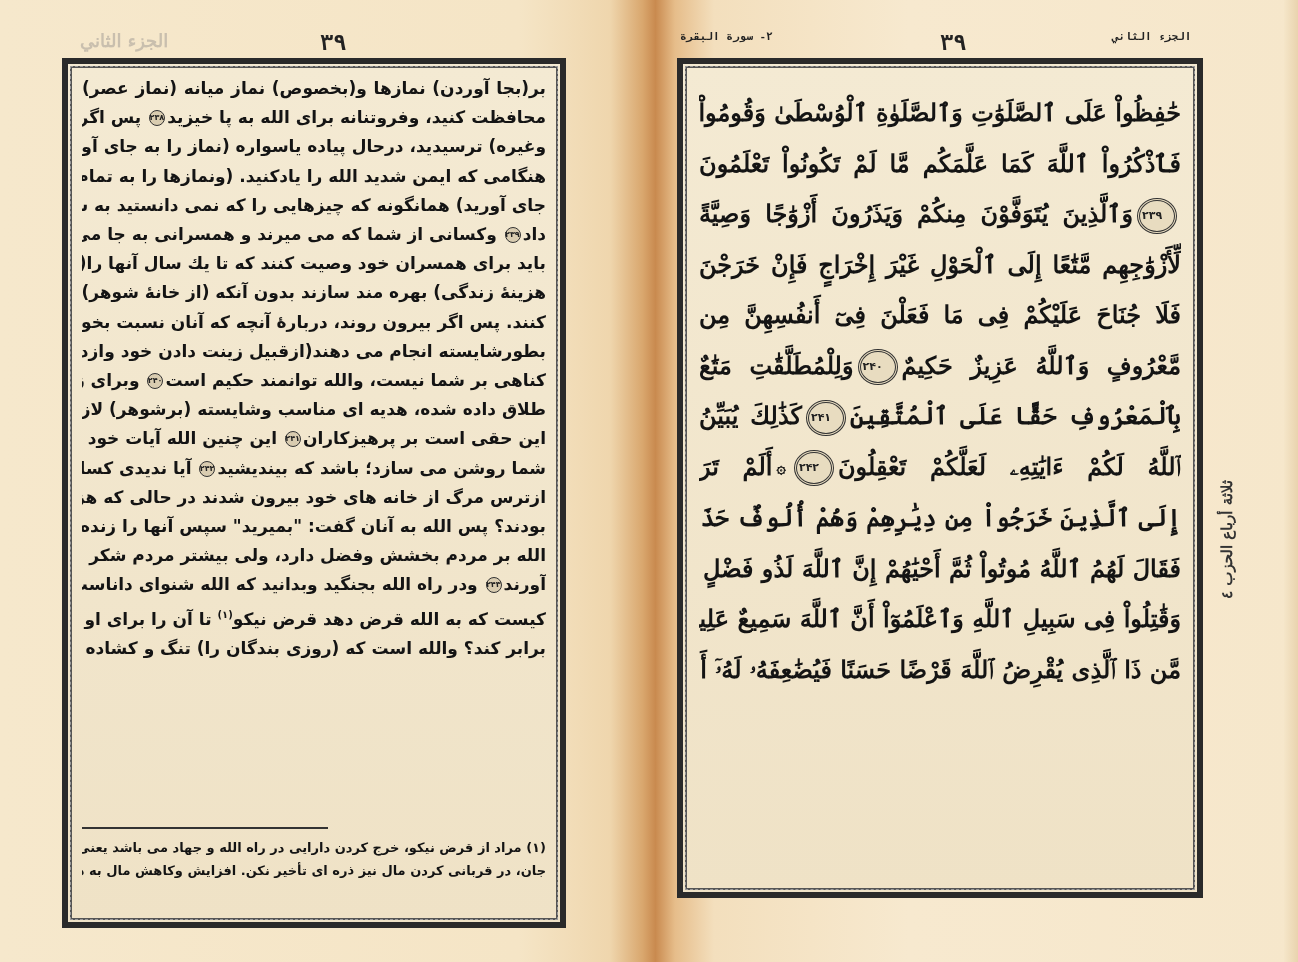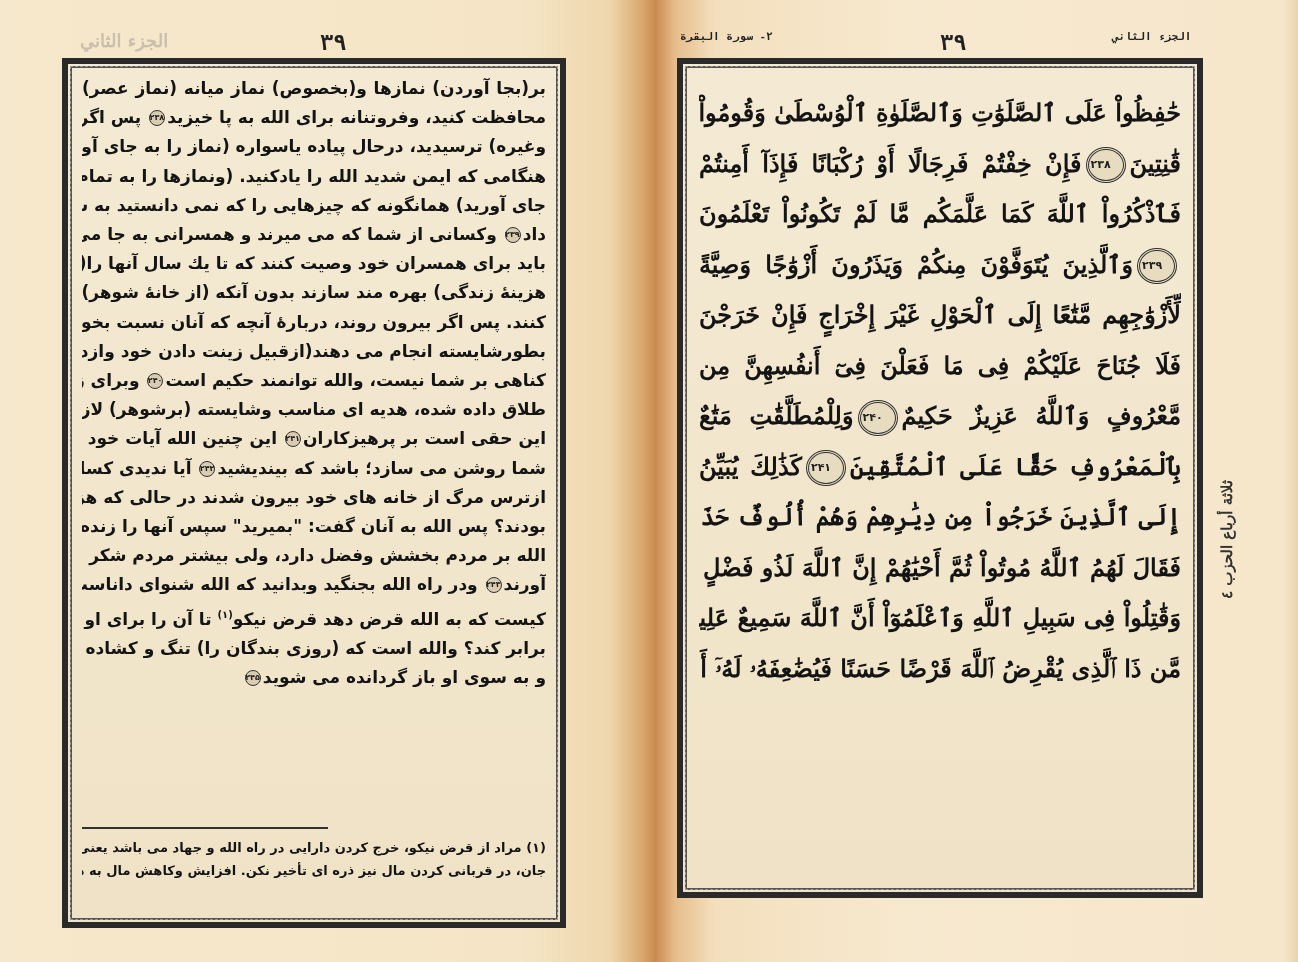--- a/index.html
+++ b/index.html
@@ -118,46 +118,45 @@
         <span class="line"><span>کناهی بر شما نیست، والله توانمند حکیم است</span><span class="small-marker">۲۴۰</span> <span>وبرای زنان</span></span>
         <span class="line">طلاق داده شده، هدیه ای مناسب وشایسته (برشوهر) لازم است؛</span>
         <span class="line"><span>این حقی است بر پرهیزکاران</span><span class="small-marker">۲۴۱</span> <span>این چنین الله آیات خود را برای</span></span>
         <span class="line"><span>شما روشن می سازد؛ باشد که بیندیشید</span><span class="small-marker">۲۴۲</span> <span>آیا ندیدی کسانی را که</span></span>
         <span class="line">ازترس مرگ از خانه های خود بیرون شدند در حالی که هزاران نفر</span>
         <span class="line">بودند؟ پس الله به آنان گفت: "بمیرید" سپس آنها را زنده کرد، همانا</span>
         <span class="line">الله بر مردم بخشش وفضل دارد، ولی بیشتر مردم شکر به جا نمی</span>
         <span class="line"><span>آورند</span><span class="small-marker">۲۴۳</span> <span>ودر راه الله بجنگید وبدانید که الله شنوای داناست</span></span>
         <span class="line"><span>کیست که به الله قرض دهد قرض نیکو</span><sup style="font-size:10px">(۱)</sup> <span>تا آن را برای او چندین</span></span>
         <span class="line">برابر کند؟ والله است که (روزی بندگان را) تنگ و کشاده می سازد،</span>
-        <span class="line" style="text-align-last:right;"><span>و به سوی او باز گردانده می شوید</span><span class="small-marker">۲۴۵</span></span>
       </div>
 
       <div class="footnote-rule"></div>
       <div class="text-block footnote">
         <span class="line">(۱) مراد از قرض نیکو، خرج کردن دارایی در راه الله و جهاد می باشد یعنی مانند</span>
         <span class="line">جان، در قربانی کردن مال نیز ذره ای تأخیر نکن. افزایش وکاهش مال به دست الله .</span>
       </div>
     </div>
   </div>
 
   <div class="page page-right">
     <div class="running-head header-label" style="left:30px;">٢- سورة البقرة</div>
     <div class="running-head page-number" style="left:290px;">۳۹</div>
     <div class="running-head header-label" style="left:462px;">الجزء الثاني</div>
 
     <div class="frame" style="left:27px; top:58px; width:526px; height:840px;">
       <div class="text-block arabic">
         <span class="line">حَٰفِظُواْ عَلَى ٱلصَّلَوَٰتِ وَٱلصَّلَوٰةِ ٱلْوُسْطَىٰ وَقُومُواْ لِلَّهِ</span>
-        <span class="line"><span>قَٰنِتِينَ</span><span class="ayah-marker">۲۳۸</span><span>فَإِنْ خِفْتُمْ فَرِجَالًا أَوْ رُكْبَانًا فَإِذَآ أَمِنتُمْ</span></span>
         <span class="line">فَٱذْكُرُواْ ٱللَّهَ كَمَا عَلَّمَكُم مَّا لَمْ تَكُونُواْ تَعْلَمُونَ</span>
         <span class="line"><span class="ayah-marker">۲۳۹</span><span>وَٱلَّذِينَ يُتَوَفَّوْنَ مِنكُمْ وَيَذَرُونَ أَزْوَٰجًا وَصِيَّةً</span></span>
         <span class="line">لِّأَزْوَٰجِهِم مَّتَٰعًا إِلَى ٱلْحَوْلِ غَيْرَ إِخْرَاجٍ فَإِنْ خَرَجْنَ</span>
         <span class="line">فَلَا جُنَاحَ عَلَيْكُمْ فِى مَا فَعَلْنَ فِىٓ أَنفُسِهِنَّ مِن</span>
         <span class="line"><span>مَّعْرُوفٍ وَٱللَّهُ عَزِيزٌ حَكِيمٌ</span><span class="ayah-marker">۲۴۰</span><span>وَلِلْمُطَلَّقَٰتِ مَتَٰعٌ</span></span>
         <span class="line"><span>بِٱلْمَعْرُوفِ حَقًّا عَلَى ٱلْمُتَّقِينَ</span><span class="ayah-marker">۲۴۱</span><span>كَذَٰلِكَ يُبَيِّنُ</span></span>
+        <span class="line"><span>ٱللَّهُ لَكُمْ ءَايَٰتِهِۦ لَعَلَّكُمْ تَعْقِلُونَ</span><span class="ayah-marker">۲۴۲</span><span class="hizb-marker">۞</span><span>أَلَمْ تَرَ</span></span>
         <span class="line">إِلَى ٱلَّذِينَ خَرَجُواْ مِن دِيَٰرِهِمْ وَهُمْ أُلُوفٌ حَذَرَ ٱلْمَوْتِ</span>
         <span class="line">فَقَالَ لَهُمُ ٱللَّهُ مُوتُواْ ثُمَّ أَحْيَٰهُمْ إِنَّ ٱللَّهَ لَذُو فَضْلٍ عَلَى</span>
         <span class="line"><span>وَقَٰتِلُواْ فِى سَبِيلِ ٱللَّهِ وَٱعْلَمُوٓاْ أَنَّ ٱللَّهَ سَمِيعٌ عَلِيمٌ</span></span>
         <span class="line">مَّن ذَا ٱلَّذِى يُقْرِضُ ٱللَّهَ قَرْضًا حَسَنًا فَيُضَٰعِفَهُۥ لَهُۥٓ أَضْعَافًا</span>
       </div>
     </div>
   </div>
 
   <div class="margin-note">ثلاثة أرباع الحزب ٤</div>
   <div class="fore-edge"></div>

